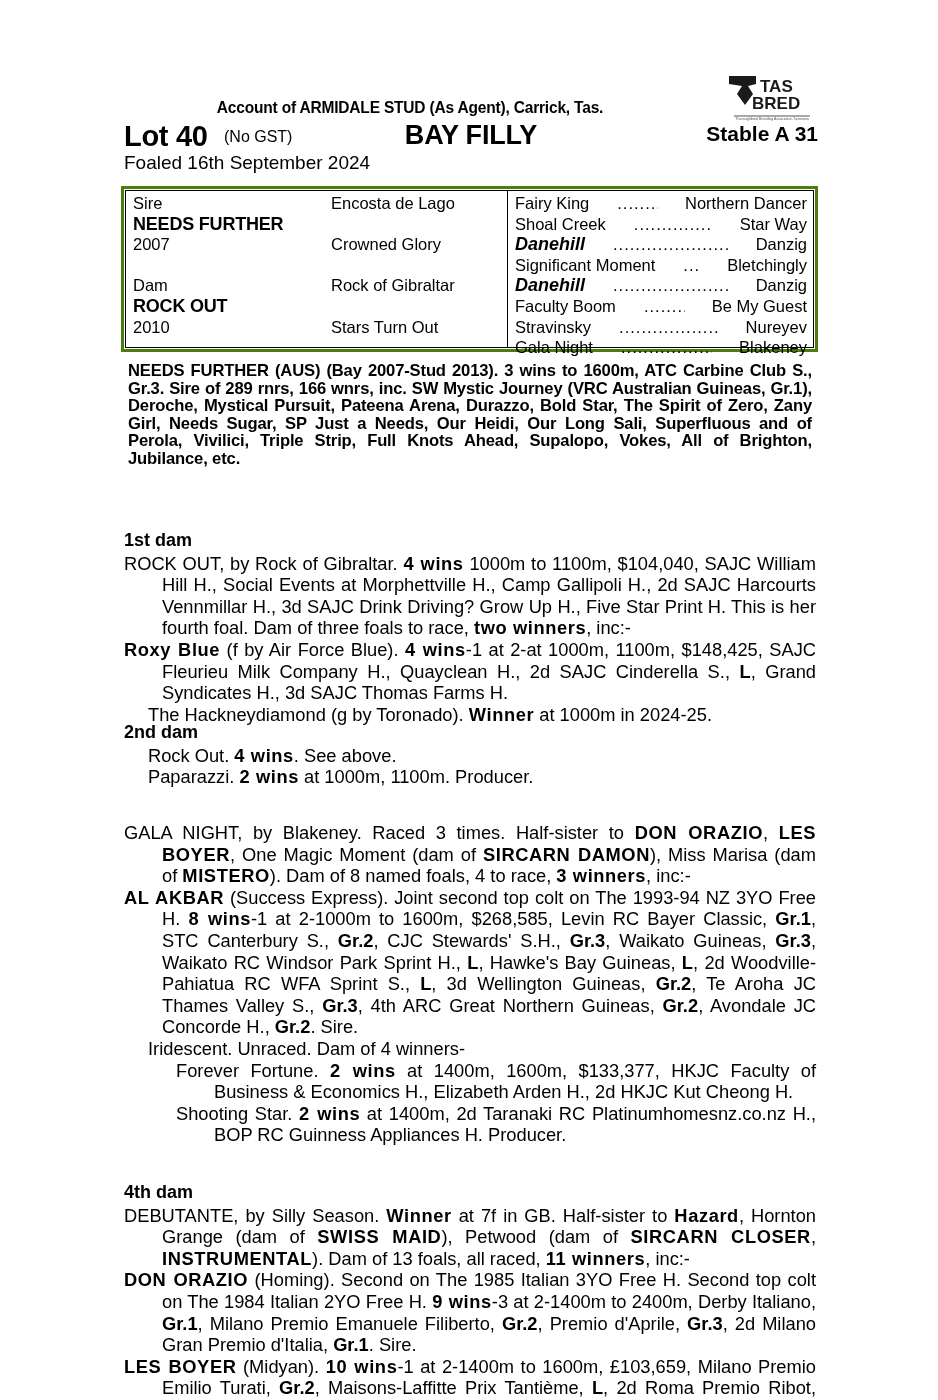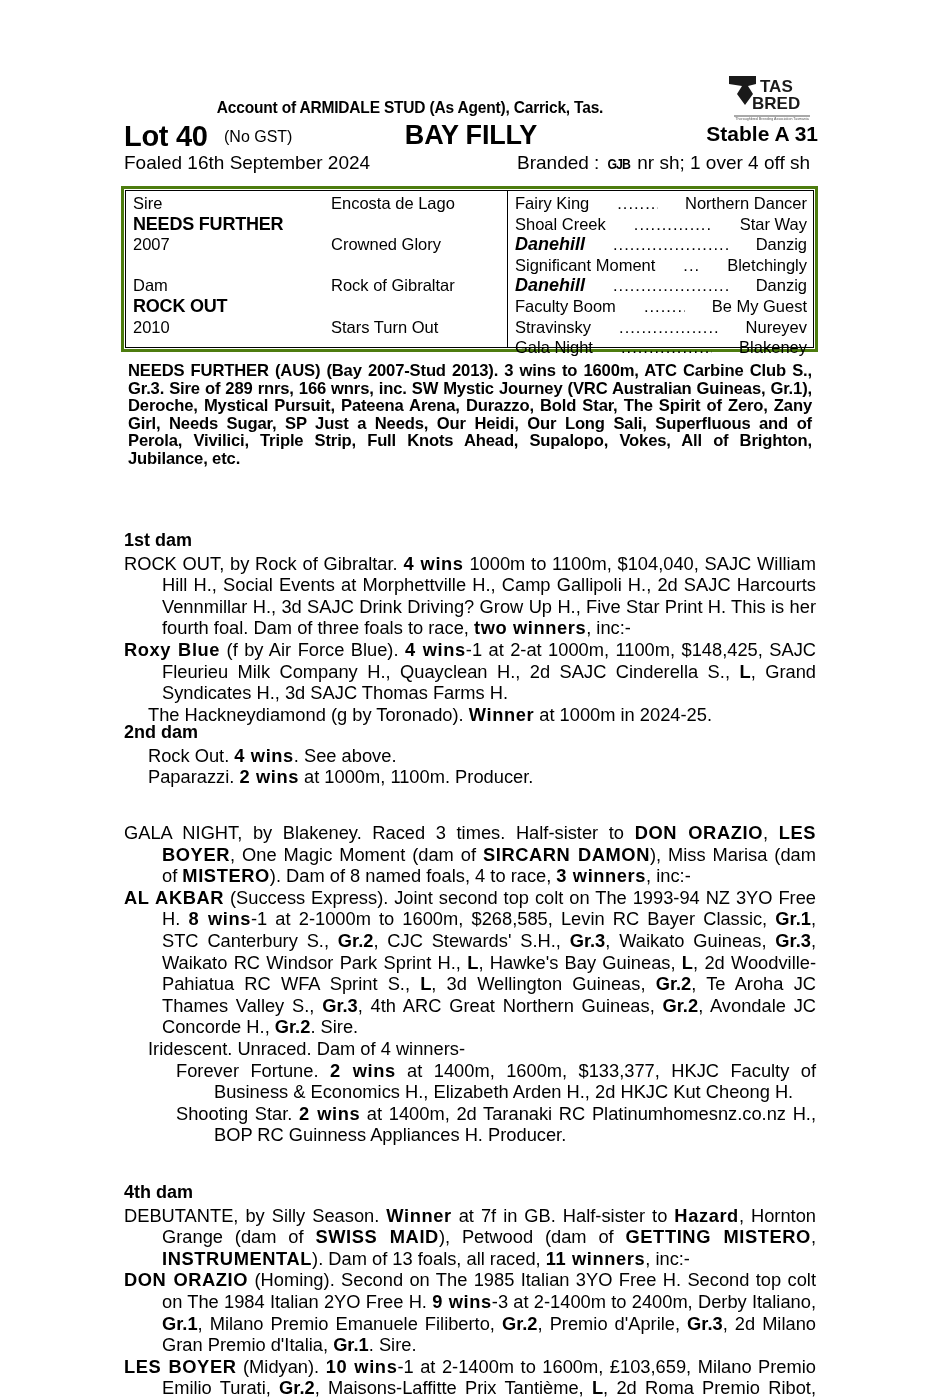--- a/index.html
+++ b/index.html
@@ -250,21 +250,20 @@
 
   <div class="lot-row">
     <span class="lot-label">Lot 40</span>
     <span class="lot-gst">(No GST)</span>
     <span class="colour-sex">BAY FILLY</span>
     <span class="stable">Stable A 31</span>
   </div>
 
   <div class="foaled-row">
     <span class="foaled">Foaled 16th September 2024</span>
-    <span class="branded"><span>Branded :</span>&nbsp;<span class="brandmark">GJB</span>&nbsp;<span>nr sh; 1 over 4 off sh</span></span>
   </div>
 
   <div class="ped-table">
     <div class="ped-inner">
       <div class="ped-vline"></div>
       <div class="ped-col-left">
           <div class="ped-line">Sire</div>
           <div class="ped-line b">NEEDS FURTHER</div>
           <div class="ped-line">2007</div>
           <div class="ped-line">&nbsp;</div>
@@ -343,18 +342,18 @@
     </div>
   <div class="body-block" id="dam3" style="top:822px;">
       <div class="para hang1 lvl1">GALA NIGHT, by Blakeney. Raced 3 times. Half-sister to <b class="sp">DON ORAZIO</b>, <b class="sp">LES BOYER</b>, One Magic Moment (dam of <b class="sp">SIRCARN DAMON</b>), Miss Marisa (dam of <b class="sp">MISTERO</b>). Dam of 8 named foals, 4 to race, <b class="sp">3 winners</b>, inc:-</div>
       <div class="para hang1 lvl1"><b class="sp">AL AKBAR</b> (Success Express). Joint second top colt on The 1993-94 NZ 3YO Free H. <b class="sp">8 wins</b>-1 at 2-1000m to 1600m, $268,585, Levin RC Bayer Classic, <b>Gr.1</b>, STC Canterbury S., <b>Gr.2</b>, CJC Stewards' S.H., <b>Gr.3</b>, Waikato Guineas, <b>Gr.3</b>, Waikato RC Windsor Park Sprint H., <b>L</b>, Hawke's Bay Guineas, <b>L</b>, 2d Woodville-Pahiatua RC WFA Sprint S., <b>L</b>, 3d Wellington Guineas, <b>Gr.2</b>, Te Aroha JC Thames Valley S., <b>Gr.3</b>, 4th ARC Great Northern Guineas, <b>Gr.2</b>, Avondale JC Concorde H., <b>Gr.2</b>. Sire.</div>
       <div class="para hang1 lvl2">Iridescent. Unraced. Dam of 4 winners-</div>
       <div class="para hang1 lvl3">Forever Fortune. <b class="sp">2 wins</b> at 1400m, 1600m, $133,377, HKJC Faculty of Business &amp; Economics H., Elizabeth Arden H., 2d HKJC Kut Cheong H.</div>
       <div class="para hang1 lvl3">Shooting Star. <b class="sp">2 wins</b> at 1400m, 2d Taranaki RC Platinumhomesnz.co.nz H., BOP RC Guinness Appliances H. Producer.</div>
     </div>
   <div class="body-block" id="dam4" style="top:1138px;">
       <div class="dam-head">4th dam</div>
-      <div class="para hang1 lvl1">DEBUTANTE, by Silly Season. <b class="sp">Winner</b> at 7f in GB. Half-sister to <b class="sp">Hazard</b>, Hornton Grange (dam of <b class="sp">SWISS MAID</b>), Petwood (dam of <b class="sp">GETTING MISTERO</b>, <b class="sp">INSTRUMENTAL</b>). Dam of 13 foals, all raced, <b class="sp">11 winners</b>, inc:-</div>
+      <div class="para hang1 lvl1">DEBUTANTE, by Silly Season. <b class="sp">Winner</b> at 7f in GB. Half-sister to <b class="sp">Hazard</b>, Hornton Grange (dam of <b class="sp">SWISS MAID</b>), Petwood (dam of <b class="sp">SIRCARN CLOSER</b>, <b class="sp">INSTRUMENTAL</b>). Dam of 13 foals, all raced, <b class="sp">11 winners</b>, inc:-</div>
       <div class="para hang1 lvl1"><b class="sp">DON ORAZIO</b> (Homing). Second on The 1985 Italian 3YO Free H. Second top colt on The 1984 Italian 2YO Free H. <b class="sp">9 wins</b>-3 at 2-1400m to 2400m, Derby Italiano, <b>Gr.1</b>, Milano Premio Emanuele Filiberto, <b>Gr.2</b>, Premio d'Aprile, <b>Gr.3</b>, 2d Milano Gran Premio d'Italia, <b>Gr.1</b>. Sire.</div>
       <div class="para hang1 lvl1"><b class="sp">LES BOYER</b> (Midyan). <b class="sp">10 wins</b>-1 at 2-1400m to 1600m, £103,659, Milano Premio Emilio Turati, <b>Gr.2</b>, Maisons-Laffitte Prix Tantième, <b>L</b>, 2d Roma Premio Ribot, <b>Gr.2</b>, 3d Saint-Cloud Prix Edmond Blanc, <b>Gr.3</b>. Sire.</div>
     </div>
 
 </div>
 
 </body></html>

